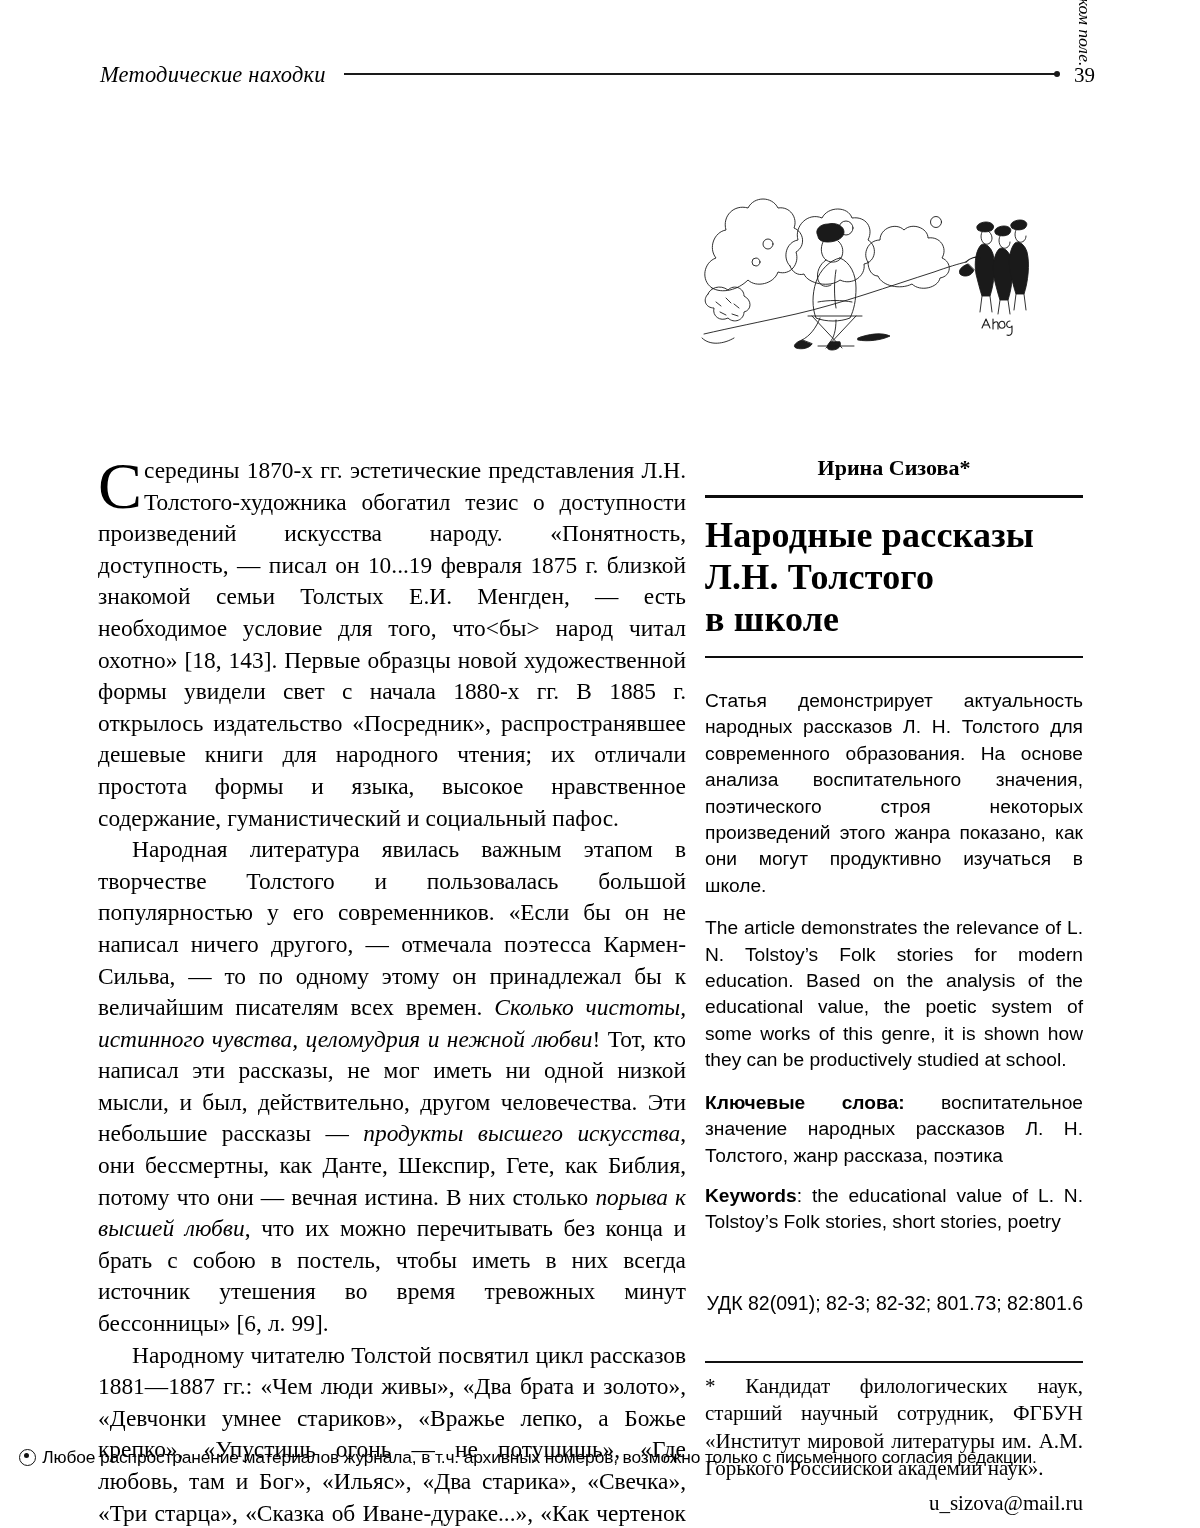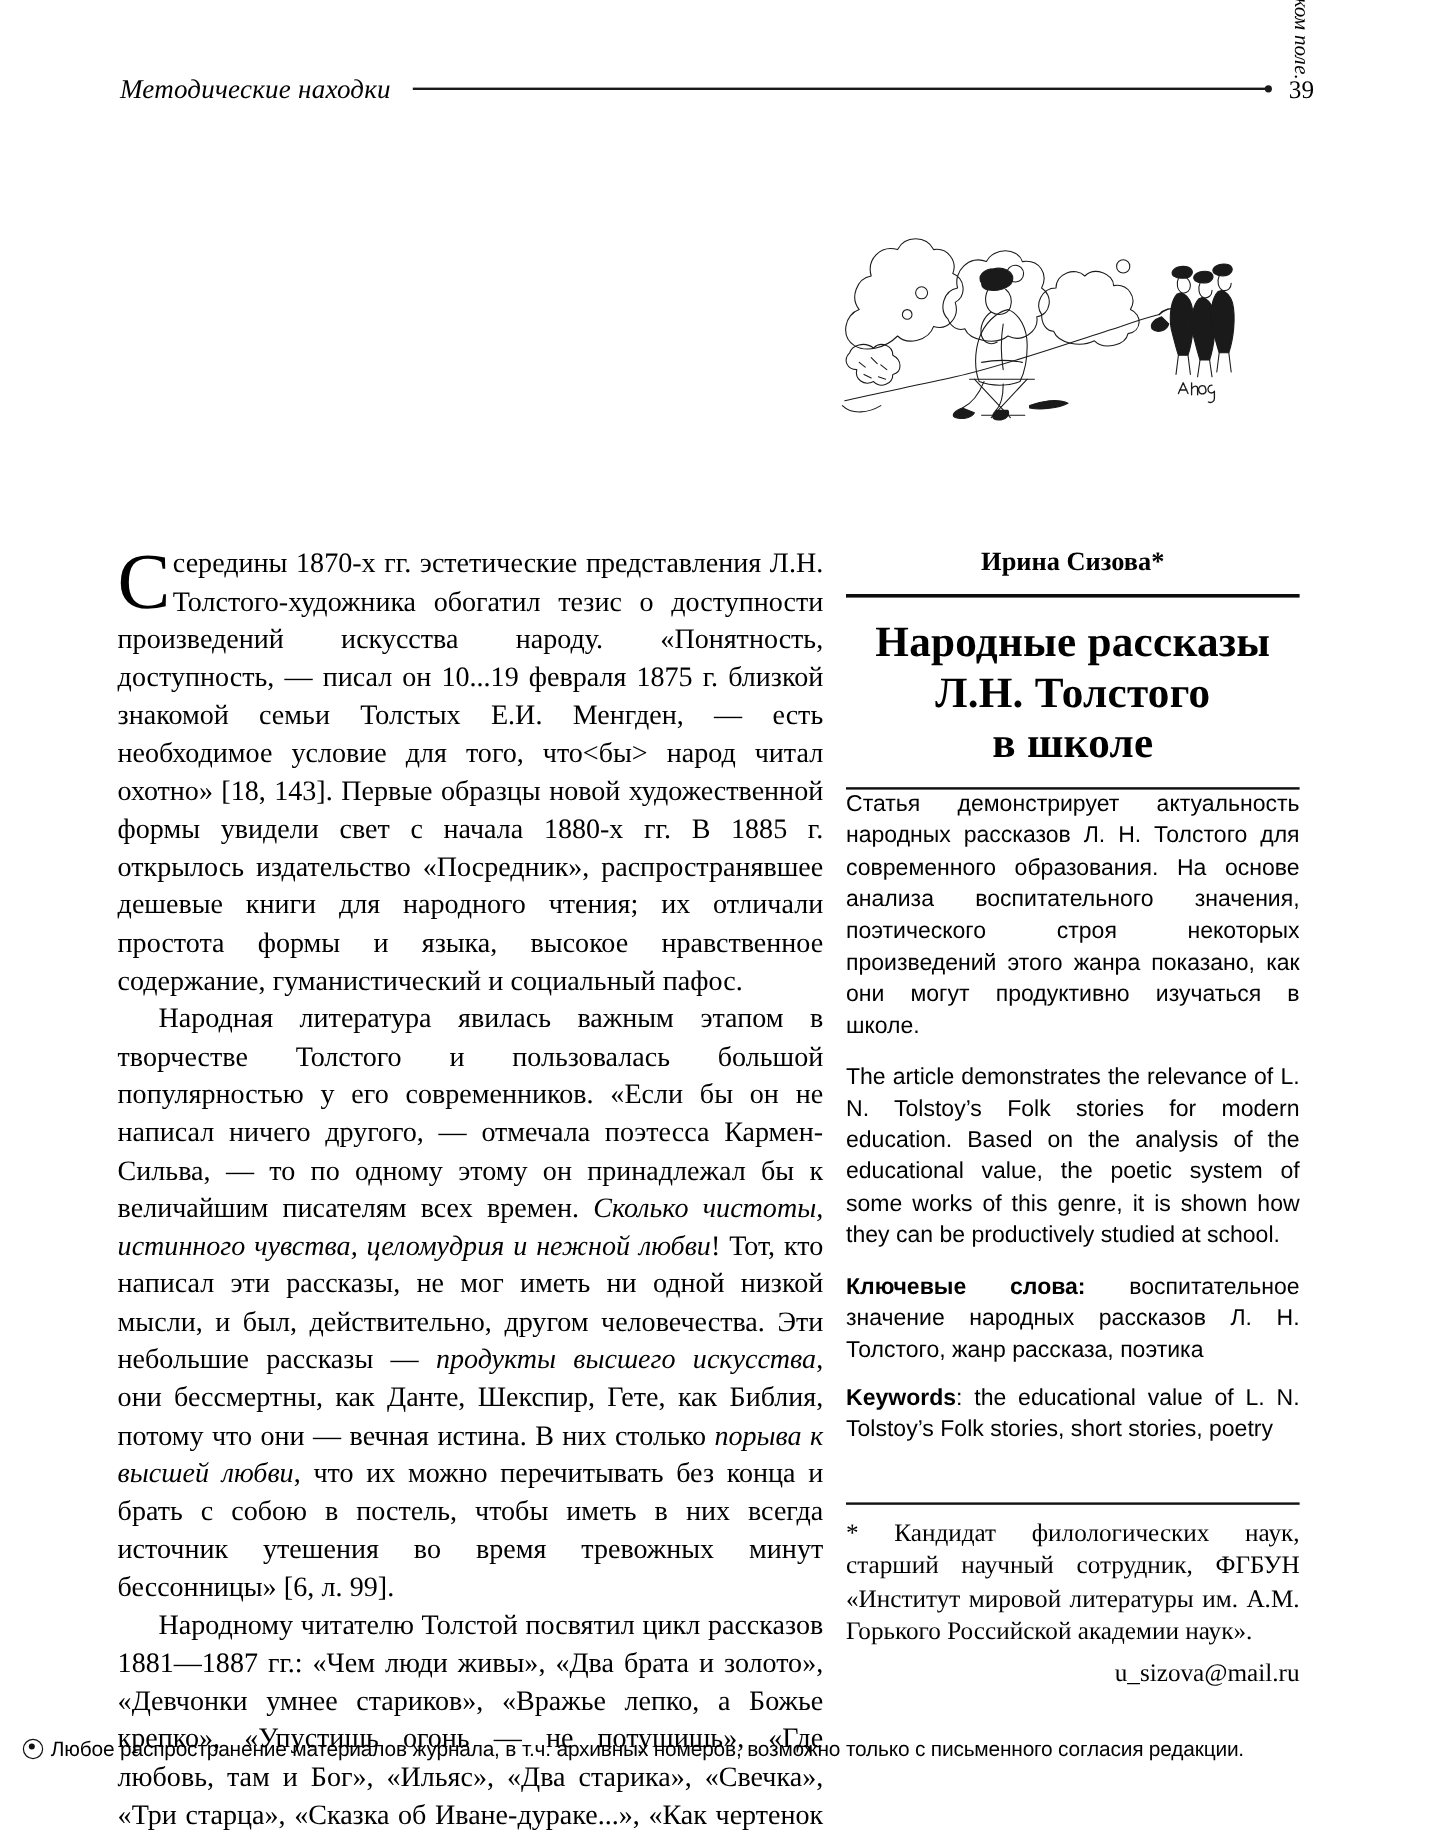--- a/index.html
+++ b/index.html
@@ -147,30 +147,30 @@
   }
   .rule-strong {
     height: 2.5px;
     background: #0d0d0d;
     width: 100%;
   }
   .article-title {
     font-family: "Liberation Serif", serif;
     font-size: 36px;
     line-height: 42px;
-    text-align: center;
     margin: 0;
     padding: 16px 0 16px 0;
     letter-spacing: 0.2px;
   }
   .article-title .t-line {
     display: block;
   }
 
   .abstract-block {
+    margin-top: 30px;
   }
   .abs {
     font-family: "Liberation Sans", sans-serif;
     font-size: 19.2px;
     line-height: 26.4px;
     text-align: justify;
     margin: 0 0 16px 0;
     hyphens: auto;
     -webkit-hyphens: auto;
   }
@@ -367,20 +367,21 @@
     </h1>
     <div class="rule-strong"></div>
 
     <div class="abstract-block">
       <p class="abs">Статья демонстрирует актуальность народных рассказов Л. Н. Толстого для современного образования. На основе анализа воспитательного значения, поэтического строя некоторых произведений этого жанра показано, как они могут продуктивно изучаться в школе.</p>
       <p class="abs">The article demonstrates the relevance of L. N. Tolstoy’s Folk stories for modern education. Based on the analysis of the educational value, the poetic system of some works of this genre, it is shown how they can be productively studied at school.</p>
       <p class="kw"><b>Ключевые слова:</b><span> воспитательное значение народных рассказов Л. Н. Толстого, жанр рассказа, поэтика</span></p>
       <p class="kw"><b>Keywords</b><span>: the educational value of L. N. Tolstoy’s Folk stories, short stories, poetry</span></p>
     </div>
 
+    <p class="udk">УДК 82(091); 82-3; 82-32; 801.73; 82:801.6</p>
 
     <div class="footnote-rule"></div>
     <p class="footnote">* Кандидат филологических наук, старший научный сотрудник, ФГБУН «Институт мировой литературы им. А.М. Горького Российской академии наук».</p>
     <p class="email">u_sizova@mail.ru</p>
   </div>
 
   <div class="page-footer">
     <span class="footer-mark"></span>
     <span class="footer-text">Любое распространение материалов журнала, в т.ч. архивных номеров, возможно только с письменного согласия редакции.</span>
   </div>

